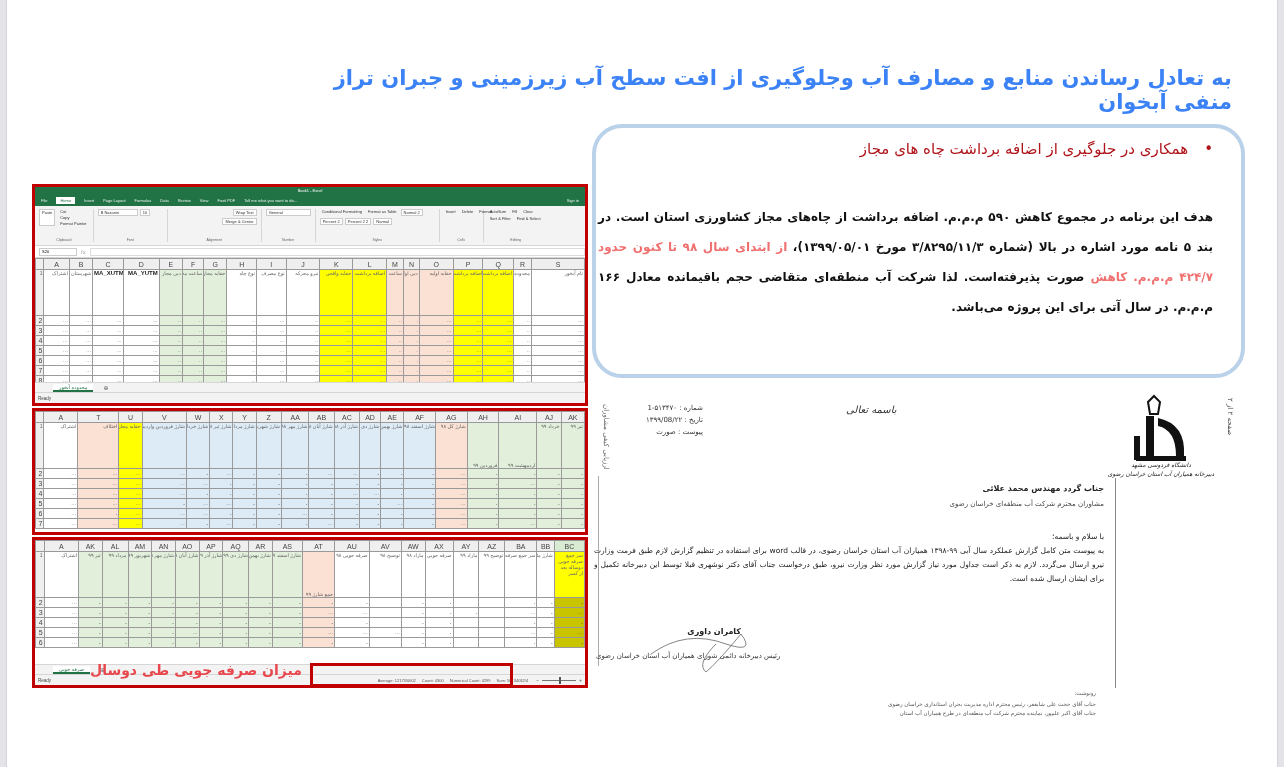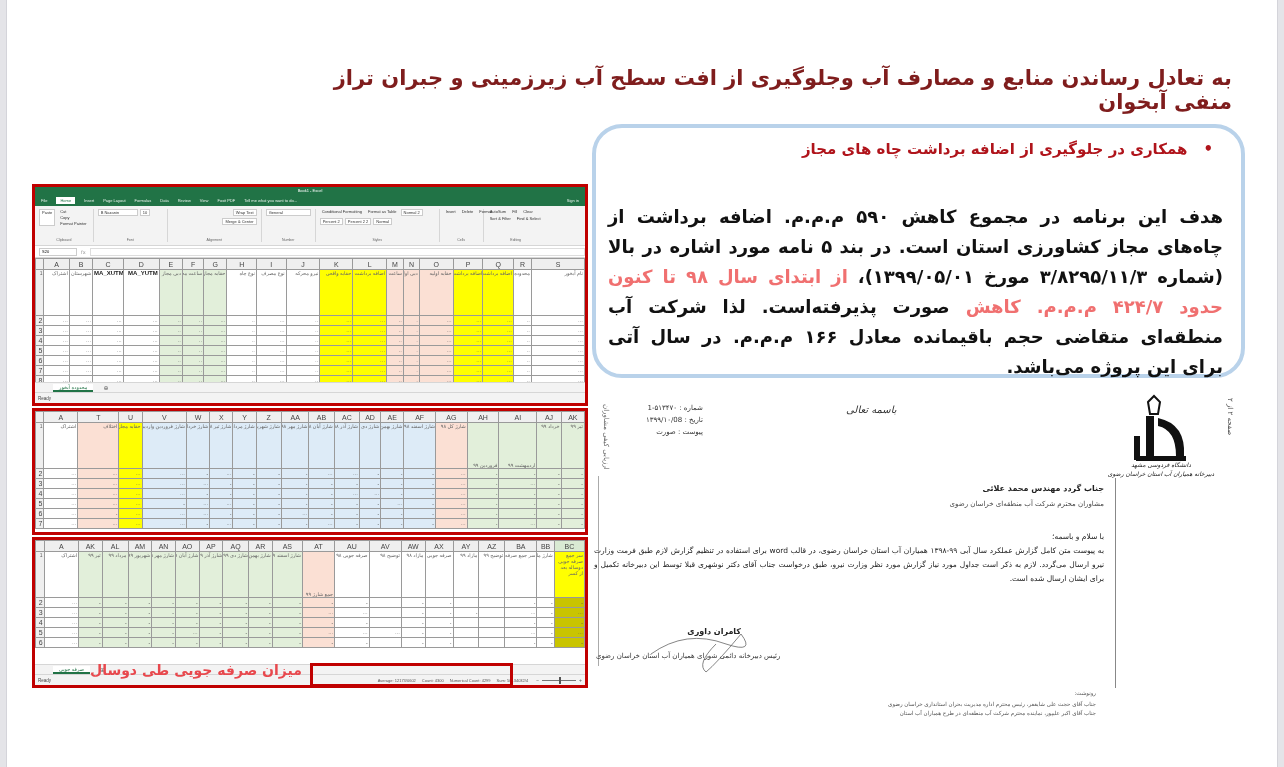--- a/index.html
+++ b/index.html
@@ -2,28 +2,28 @@
 <html><head>
   <meta charset="utf-8">
   <style>
     * { box-sizing: border-box; margin: 0; padding: 0; }
     html, body { width: 1284px; height: 767px; overflow: hidden; background: #fff; font-family: "DejaVu Sans", sans-serif; }
     .slide { position: absolute; left: 0; top: 0; width: 1284px; height: 767px; background: #fff; }
     .edge-l { position: absolute; left: 0; top: 0; width: 7px; height: 767px; background: #e4e4e8; border-right: 1px solid #d4d4da; }
     .edge-r { position: absolute; right: 0; top: 0; width: 7px; height: 767px; background: #e4e4e8; border-left: 1px solid #d4d4da; }
 
     .title { position: absolute; right: 52px; top: 66px; width: 900px; text-align: right; direction: rtl;
-      font-family: "DejaVu Sans", sans-serif; font-weight: bold; font-size: 21px; color: #7f1d1d; letter-spacing: -0.3px; }
+      font-family: "DejaVu Sans", sans-serif; font-weight: bold; font-size: 21px; color: #3b82f6; letter-spacing: -0.3px; }
 
     .callout { position: absolute; left: 592px; top: 124px; width: 653px; height: 254px;
       border: 4px solid #b9d2ea; border-radius: 30px; background: #fff; direction: rtl; }
-    .callout .bullet-line { position: absolute; right: 28px; top: 12px; font-weight: bold; font-size: 15px; color: #b0141b; }
+    .callout .bullet-line { position: absolute; right: 28px; top: 12px; font-weight: normal; font-size: 15px; color: #b0141b; }
     .callout .bullet-line .dot { display: inline-block; margin-left: 16px; color: #b0141b; }
-    .callout .body { position: absolute; right: 18px; top: 74px; width: 615px; text-align: justify; font-weight: bold;
-      font-size: 18px; line-height: 30px; color: #111; }
+    .callout .body { position: absolute; right: 28px; top: 74px; width: 615px; text-align: justify; font-weight: bold;
+      font-size: 12px; line-height: 30px; color: #111; }
     .callout .body .hl { color: #f07070; }
 
     .excel { position: absolute; left: 32px; border: 3px solid #c00000; background: #fff; overflow: hidden; }
     .excel1 { top: 184px; width: 556px; height: 222px; }
     .excel2 { top: 408px; width: 556px; height: 127px; }
     .excel3 { top: 537px; width: 556px; height: 151px; }
 
     .ribbon-tabs { height: 12px; background: #217346; display: flex; align-items: center; gap: 9px; padding-left: 6px; }
     .ribbon-tabs span { font-size: 4px; color: #e8f2ec; font-family: "Liberation Sans", sans-serif; }
     .ribbon-tabs span.active { background: #fff; color: #217346; padding: 1px 4px; }
@@ -861,21 +861,21 @@
       <rect x="38" y="42" width="6" height="24" fill="#111"></rect>
       <text x="60" y="82" font-size="7" text-anchor="middle" fill="#222"></text>
     </svg>
     <div style="position:absolute;right:20px;top:72px;width:130px;text-align:center;font-size:6px;line-height:9px;color:#222;font-style:italic">
       <div>دانشگاه فردوسی مشهد</div>
       <div>دبیرخانه همیاران آب استان خراسان رضوی</div>
     </div>
     <span class="side-stamp">ارزیابی کیفی مشاوران</span>
     <div class="meta">
       <div>شماره : ۵۱۳۴۷۰-1</div>
-      <div>تاریخ : ۱۳۹۹/۱۰/08</div>
+      <div>تاریخ : ۱۳۹۹/08/۲۲</div>
       <div>پیوست : صورت</div>
     </div>
     <div class="basmala">باسمه تعالی</div>
     <div class="vline"></div>
     <div class="vline-l"></div>
     <div class="addressee">جناب گردد مهندس محمد علائی</div>
     <div class="addressee-title">مشاوران محترم شرکت آب منطقه‌ای خراسان رضوی</div>
     <div class="greeting">با سلام و باسمه؛</div>
     <div class="para">به پیوست متن کامل گزارش عملکرد سال آبی ۹۹-۱۳۹۸ همیاران آب استان خراسان رضوی، در قالب word برای استفاده در تنظیم گزارش لازم طبق فرمت وزارت نیرو ارسال می‌گردد. لازم به ذکر است جداول مورد نیاز گزارش مورد نظر وزارت نیرو، طبق درخواست جناب آقای دکتر نوشهری قبلا توسط این دبیرخانه تکمیل و برای ایشان ارسال شده است.</div>
     <svg class="sig" viewBox="0 0 120 50">

